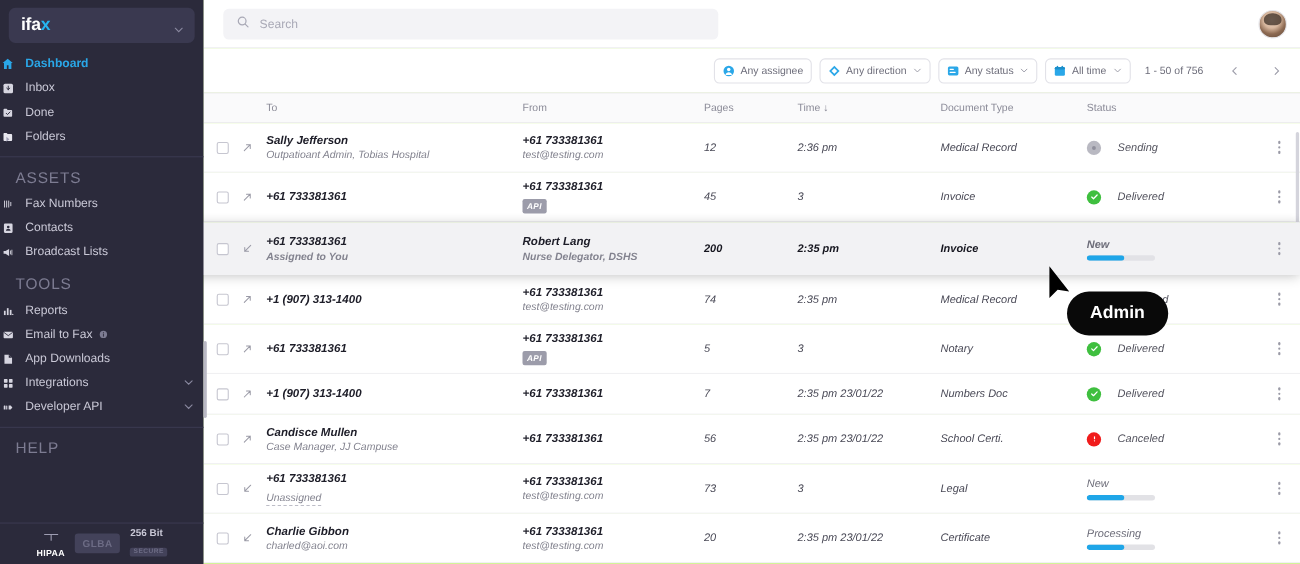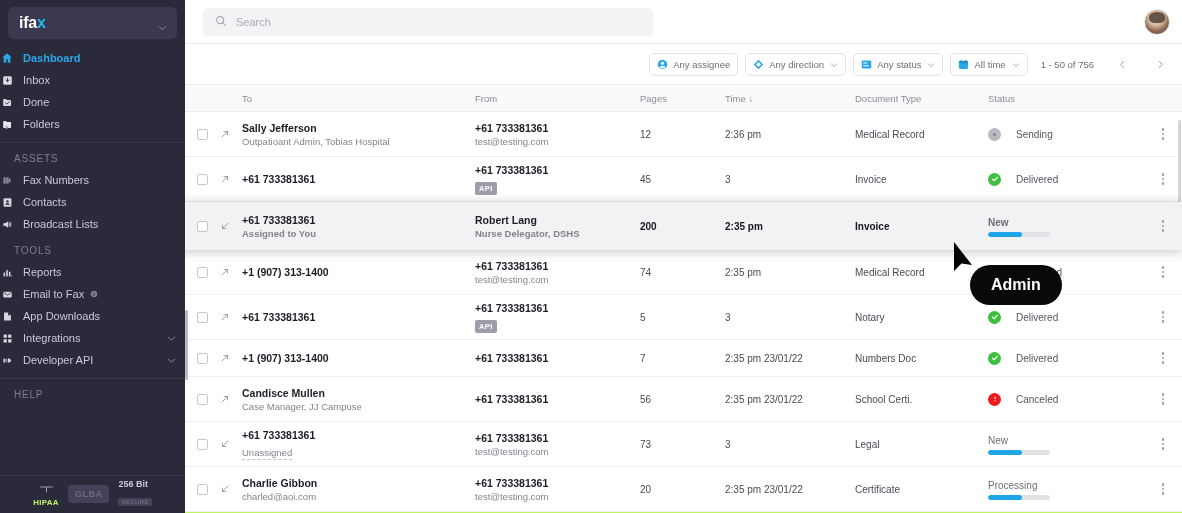--- a/index.html
+++ b/index.html
@@ -53,35 +53,35 @@
     flex: 0 0 14px;
   }
   .nav-item.active { color: #2aa7e8; font-weight: bold; }
   .nav-item .lbl { white-space: nowrap; }
   .nav-item .expander {
     position: absolute; left: 4px; top: 50%; transform: translateY(-50%);
     width: 7px; height: 7px;
   }
   .nav-item .chev-right { margin-left: auto; width: 10px; height: 10px; }
   .section-label {
-    font-size: 10px; letter-spacing: 0.8px;
+    font-size: 14px; letter-spacing: 0.8px;
     color: #7d7c92;
     padding: 0 0 0 14px;
     margin: 10px 0 5px 0;
   }
   .divider { height: 1px; background: #3a3950; margin: 7px 0 0 0; }
   .spacer { flex: 1 1 auto; }
   .sb-footer {
     border-top: 1px solid #3a3950;
     height: 38px;
     display: flex; align-items: center; justify-content: center;
     gap: 9px;
     padding-bottom: 2px;
   }
-  .badge-hipaa { text-align: center; color: #bef264; }
+  .badge-hipaa { text-align: center; color: #ffffff; }
   .badge-hipaa .bt { font-size: 8px; font-weight: bold; letter-spacing: 0.3px; }
   .badge-glba {
     background: #43425a; color: #6d6c85;
     font-size: 9px; font-weight: bold; letter-spacing: 0.5px;
     padding: 4px 7px; border-radius: 3px;
   }
   .badge-256 { text-align: left; }
   .badge-256 .b1 { font-size: 9px; font-weight: bold; color: #c9c8d6; display: block; line-height: 11px; }
   .badge-256 .b2 {
     font-size: 6px; font-weight: bold; color: #6d6c85; letter-spacing: 0.4px;
@@ -166,20 +166,21 @@
     border-top: 1px solid #ececed;
     border-bottom: 1px solid #ececed;
     background: #fafafb;
     font-size: 9.5px; color: #8b8b98;
   }
   .row {
     display: flex; align-items: center;
     border-bottom: 1px solid #f0f0f2;
     background: #fff;
     position: relative;
+    font-style: italic;
   }
   .row.r-tall { height: 45px; }
   .row.r-short { height: 37px; }
   .row.selected {
     background: #f2f2f4;
     box-shadow: 0 3px 10px rgba(0,0,0,.17), 0 -2px 8px rgba(0,0,0,.07);
     z-index: 12;
     height: 48px;
     border-bottom: none;
     margin-left: -25px;

